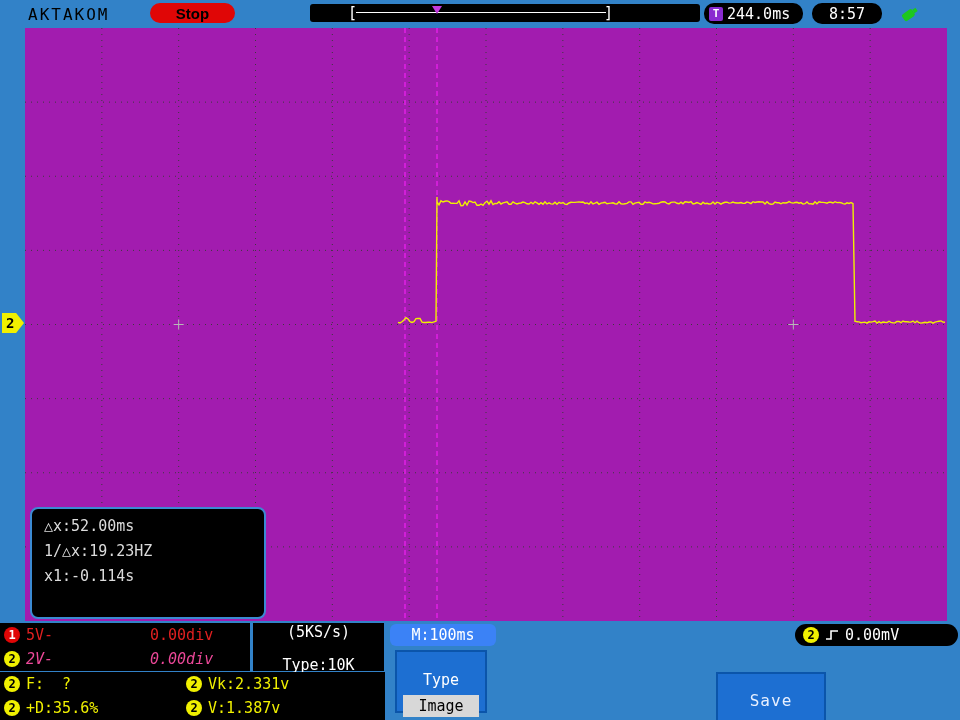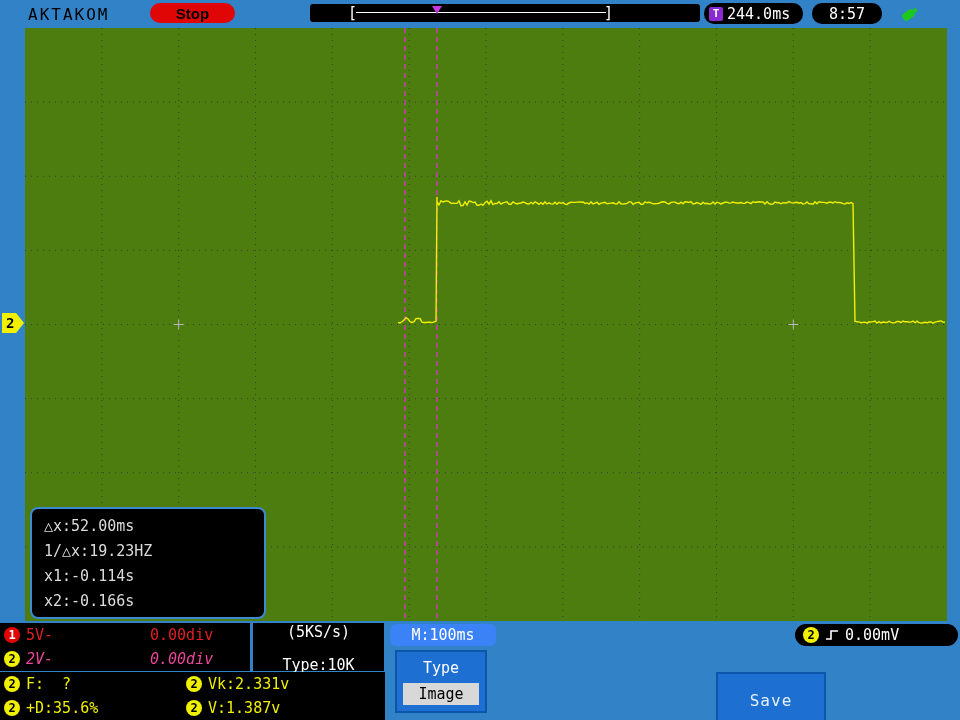--- a/index.html
+++ b/index.html
@@ -17,21 +17,21 @@
   .b-left{left:38px;} .b-right{left:294px;}
   .hpos-marker{position:absolute;left:122px;top:2px;width:0;height:0;
                border-left:5px solid transparent;border-right:5px solid transparent;border-top:8px solid #c43ae0;}
   .pill{position:absolute;background:#000;border-radius:10px;color:#fff;display:flex;align-items:center;font-size:15px;}
   .trig-pill{left:704px;top:3px;width:94px;height:21px;padding-left:5px;gap:4px;}
   .t-icon{width:14px;height:14px;background:#8a2bd0;color:#fff;font-size:11px;font-weight:bold;
           display:flex;align-items:center;justify-content:center;border-radius:2px;flex:none;}
   .clock-pill{left:812px;top:3px;width:70px;height:21px;justify-content:center;}
   .usb-icon{position:absolute;left:899px;top:3px;width:22px;height:22px;}
   
-  .screen{position:absolute;left:25px;top:28px;width:922px;height:593px;background:#4d7c0f;}
+  .screen{position:absolute;left:25px;top:28px;width:922px;height:593px;background:#a21caf;}
   #scope-svg{position:absolute;left:0;top:0;}
   .cursor-box{position:absolute;left:5px;top:479px;width:220px;height:103px;background:#000;
               border:2px solid #3b8ad2;border-radius:8px;color:#dcdcdc;font-size:15px;
               padding:5px 0 0 12px;line-height:25px;box-sizing:content-box;}
   .ch-tag{position:absolute;left:2px;top:313px;width:22px;height:20px;background:#f0f000;color:#000;
           font-weight:bold;font-size:14px;display:flex;align-items:center;padding-left:4px;box-sizing:border-box;
           clip-path:polygon(0 0,64% 0,100% 50%,64% 100%,0 100%);z-index:3;cursor:pointer;}
   
   .panel{position:absolute;background:#000;}
   .ch-panel{left:0;top:623px;width:250px;height:48px;}
@@ -44,21 +44,21 @@
   .badge.yellow{background:#f0f000;color:#000;}
   .acq-panel{left:253px;top:623px;width:131px;height:48px;color:#fff;font-size:15px;
              display:flex;flex-direction:column;justify-content:space-around;align-items:center;gap:15px;}
   .timebase-pill{position:absolute;left:390px;top:624px;width:106px;height:22px;background:#3b82f6;border-radius:6px;
                  color:#fff;font-size:15px;display:flex;align-items:center;justify-content:center;}
   .trglevel-pill{left:795px;top:624px;width:155px;height:22px;border-radius:11px;padding-left:8px;gap:6px;}
   .edge-icon{display:inline-flex;align-items:center;}
   .menu-btn{position:absolute;background:#1d6fd2;border:2px solid #0b55aa;box-sizing:border-box;color:#fff;
             font-size:15px;cursor:pointer;}
   .type-btn{left:395px;top:650px;width:92px;height:63px;text-align:center;}
-  .menu-label{margin-top:7px;}
+  .menu-label{margin-top:19px;}
   .menu-value{margin:6px 6px 0;background:#d8d8d8;color:#000;padding:2px 0;cursor:pointer;}
   .save-btn{left:716px;top:672px;width:110px;height:56px;display:flex;align-items:center;justify-content:center;
             color:#e8f0ff;font-size:16px;letter-spacing:1px;}
   .meas-panel{left:0;top:672px;width:385px;height:48px;display:grid;grid-template-columns:182px 1fr;grid-auto-rows:24px;}
   .meas-cell{display:flex;align-items:center;gap:6px;padding-left:4px;color:#f0f000;font-size:15px;}
   .meas-text{white-space:pre;}
 </style>
 </head>
 <body>
 
@@ -113,21 +113,20 @@
         <line x1="763.3333333333333" y1="296.5" x2="773.3333333333333" y2="296.5" stroke="#b8b8b8" stroke-width="1"></line>
         <line x1="768.3333333333333" y1="291.5" x2="768.3333333333333" y2="301.5" stroke="#b8b8b8" stroke-width="1"></line>
         <line x1="380" y1="0" x2="380" y2="593" stroke="#ff22ff" stroke-width="1" stroke-dasharray="5,4"></line>
         <line x1="412" y1="0" x2="412" y2="593" stroke="#ff22ff" stroke-width="1" stroke-dasharray="5,4"></line>
         <polyline points="373,294.3 375,294.9 377,293.8 379,291.9 381,289.6 383,290.9 385,293.6 387,294.4 389,293.6 391,290.6 393,290.5 395,290.4 397,294.1 399,294.5 401,294.5 403,294.2 405,294.2 407,294.6 409,293.9 411,293.3 412,169 412,174.0 414,176.8 416,172.8 418,174.0 420,173.3 422,172.9 424,173.7 426,175.4 428,175.3 430,175.4 432,175.4 434,172.9 436,177.7 438,177.5 440,173.9 442,177.1 444,173.0 446,173.5 448,174.6 450,174.1 452,177.3 454,177.3 456,176.0 458,177.4 460,174.7 462,173.3 464,176.2 466,172.8 468,176.6 470,175.5 472,175.6 474,173.8 476,176.0 478,174.9 480,174.4 482,173.9 484,176.2 486,176.2 488,173.9 490,175.1 492,176.0 494,175.3 496,175.0 498,174.0 500,174.6 502,175.8 504,176.0 506,174.3 508,175.9 510,173.8 512,174.9 514,176.3 516,174.7 518,176.3 520,173.9 522,176.0 524,174.9 526,175.9 528,176.1 530,174.2 532,176.2 534,174.3 536,175.3 538,174.5 540,176.1 542,176.4 544,175.0 546,174.3 548,174.4 550,174.4 552,174.1 554,173.9 556,174.2 558,174.0 560,175.4 562,174.9 564,176.2 566,173.9 568,175.9 570,175.2 572,174.2 574,176.3 576,175.1 578,174.7 580,174.2 582,175.8 584,175.4 586,175.1 588,174.8 590,175.7 592,175.9 594,173.7 596,175.8 598,176.1 600,175.7 602,175.4 604,173.9 606,173.9 608,176.3 610,175.2 612,174.6 614,174.3 616,176.3 618,176.3 620,173.9 622,174.8 624,174.3 626,174.9 628,175.9 630,175.7 632,175.5 634,175.2 636,174.2 638,173.7 640,174.0 642,175.4 644,175.9 646,174.4 648,174.1 650,174.1 652,175.3 654,175.7 656,174.1 658,175.8 660,173.8 662,174.0 664,174.5 666,173.7 668,175.9 670,175.5 672,174.5 674,175.3 676,176.4 678,174.2 680,175.8 682,175.3 684,176.0 686,175.9 688,174.0 690,176.0 692,174.2 694,174.9 696,176.1 698,175.0 700,174.3 702,174.2 704,175.1 706,174.9 708,174.0 710,174.8 712,175.0 714,175.0 716,174.5 718,175.4 720,175.2 722,173.9 724,174.6 726,175.6 728,173.7 730,174.5 732,174.0 734,173.7 736,174.0 738,174.0 740,175.9 742,173.8 744,175.6 746,176.2 748,176.0 750,174.1 752,174.7 754,174.8 756,175.8 758,174.7 760,175.0 762,174.8 764,173.6 766,174.6 768,175.1 770,174.5 772,174.3 774,175.2 776,174.6 778,176.1 780,175.7 782,174.0 784,175.9 786,175.8 788,176.3 790,173.7 792,175.7 794,173.8 796,174.2 798,174.4 800,174.6 802,175.2 804,174.1 806,174.3 808,175.0 810,173.7 812,174.6 814,174.4 816,174.7 818,175.6 820,176.1 822,174.8 824,175.4 826,174.6 828,175.6 830,294 830,293.0 832,293.8 834,293.9 836,294.7 838,294.4 840,294.2 842,295.1 844,293.8 846,294.1 848,293.6 850,293.0 852,295.0 854,293.7 856,295.0 858,294.0 860,294.3 862,294.5 864,293.2 866,294.3 868,294.9 870,294.7 872,293.5 874,293.4 876,294.7 878,293.0 880,293.8 882,293.8 884,294.0 886,294.1 888,293.0 890,294.7 892,293.1 894,294.7 896,295.1 898,294.7 900,294.3 902,294.8 904,294.0 906,293.9 908,295.1 910,294.1 912,293.6 914,293.2 916,292.9 918,294.1 920,294.3" fill="none" stroke="#f0f000" stroke-width="1.4"></polyline>
       </svg>
     <div class="cursor-box">
       <div>△x:52.00ms</div>
       <div>1/△x:19.23HZ</div>
       <div>x1:-0.114s</div>
-      <div>x2:-0.166s</div>
     </div>
   </div>
 
   <div class="ch-tag">2</div>
 
   <div class="panel ch-panel">
     <div class="ch-row">
       <span class="badge red">1</span>
       <span class="red-t">5V-</span>
       <span class="ch-pos red-t">0.00div</span>

